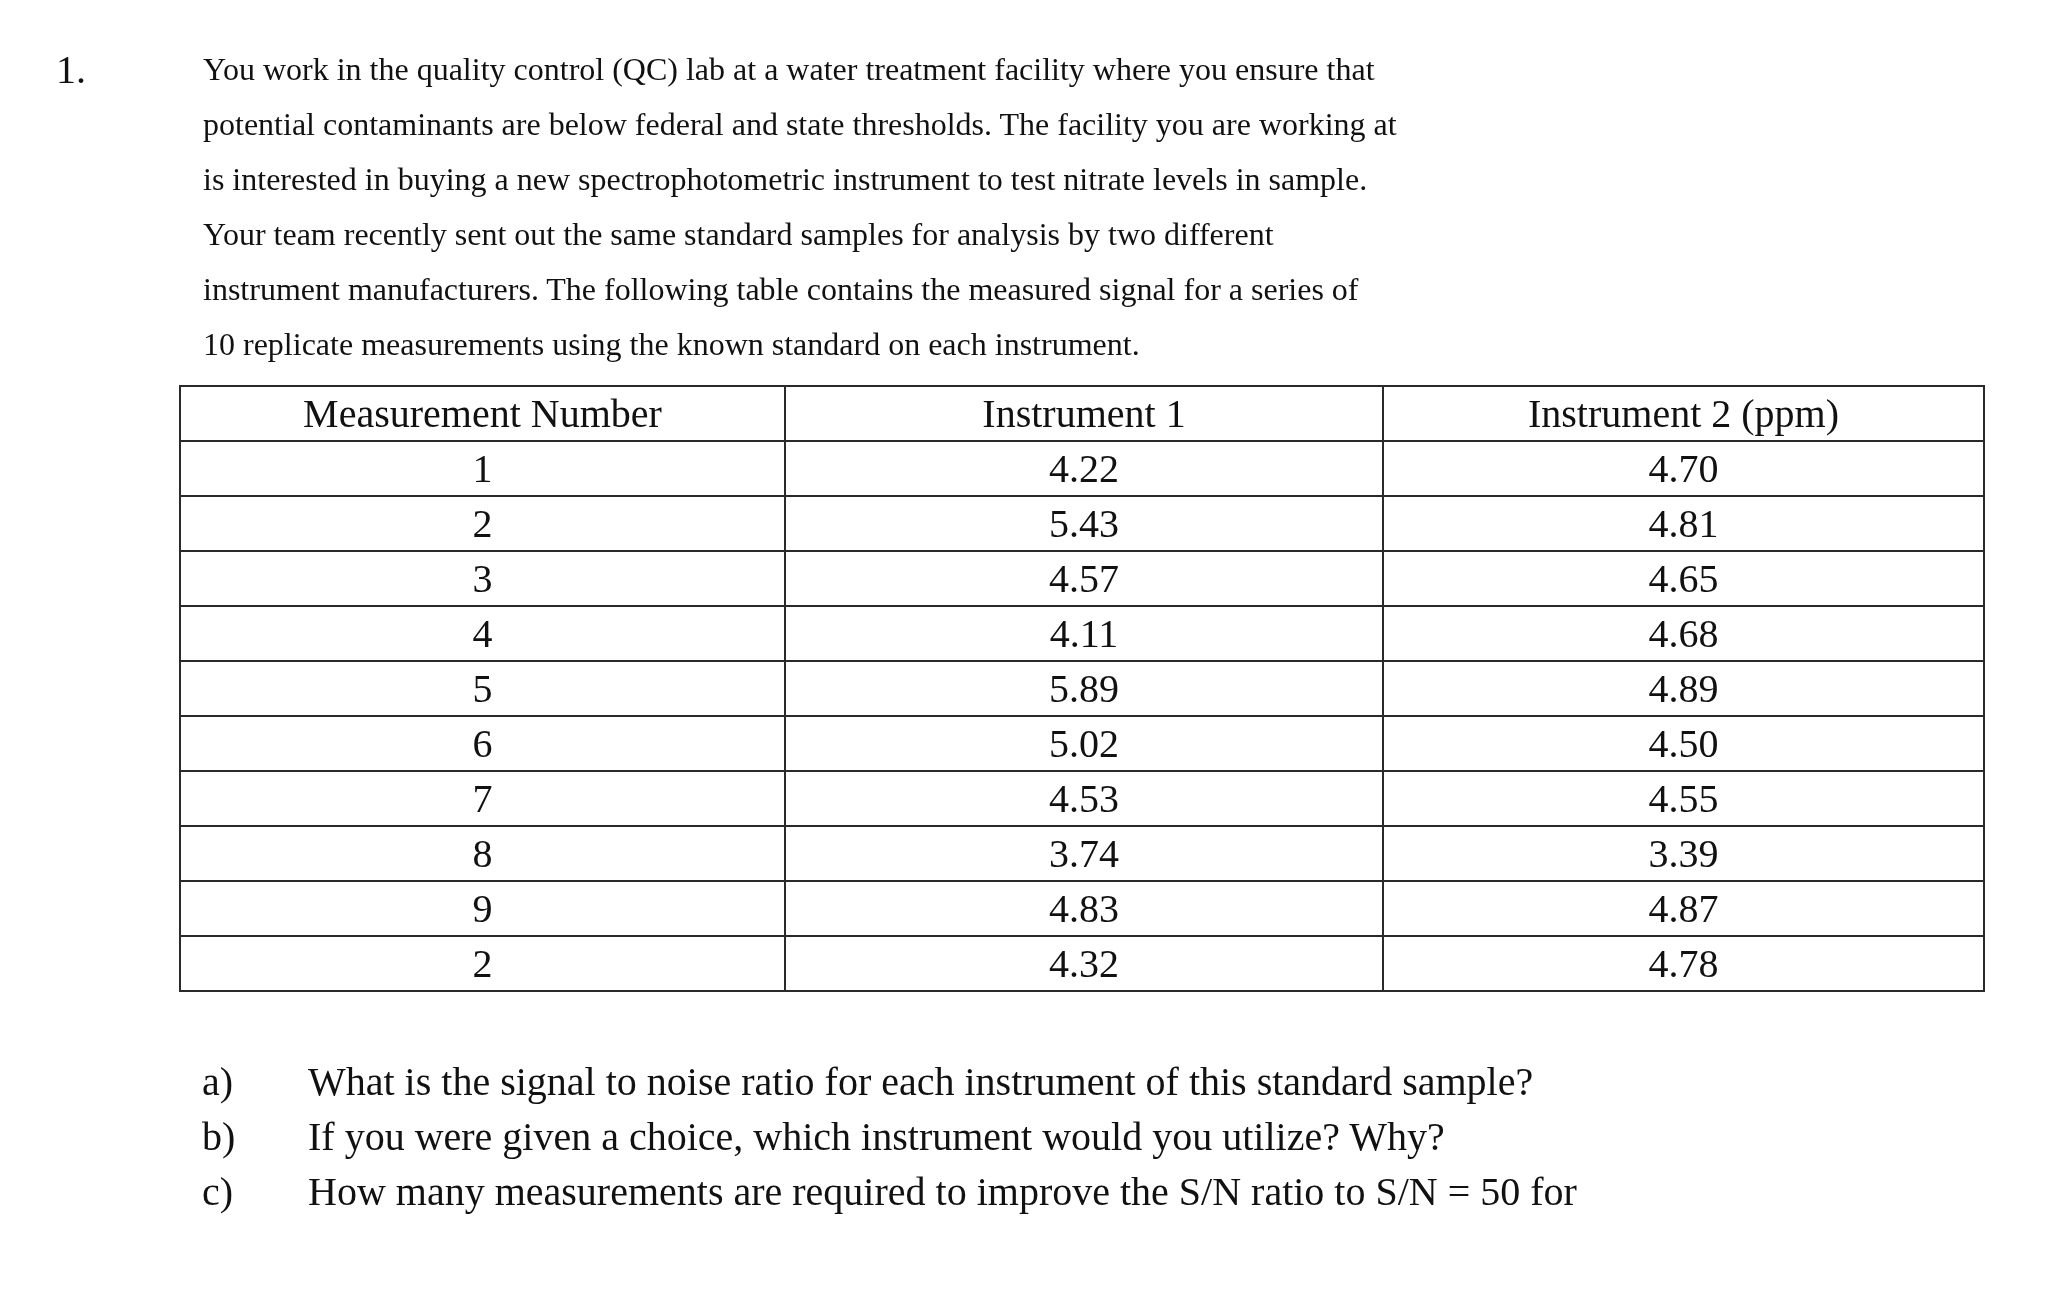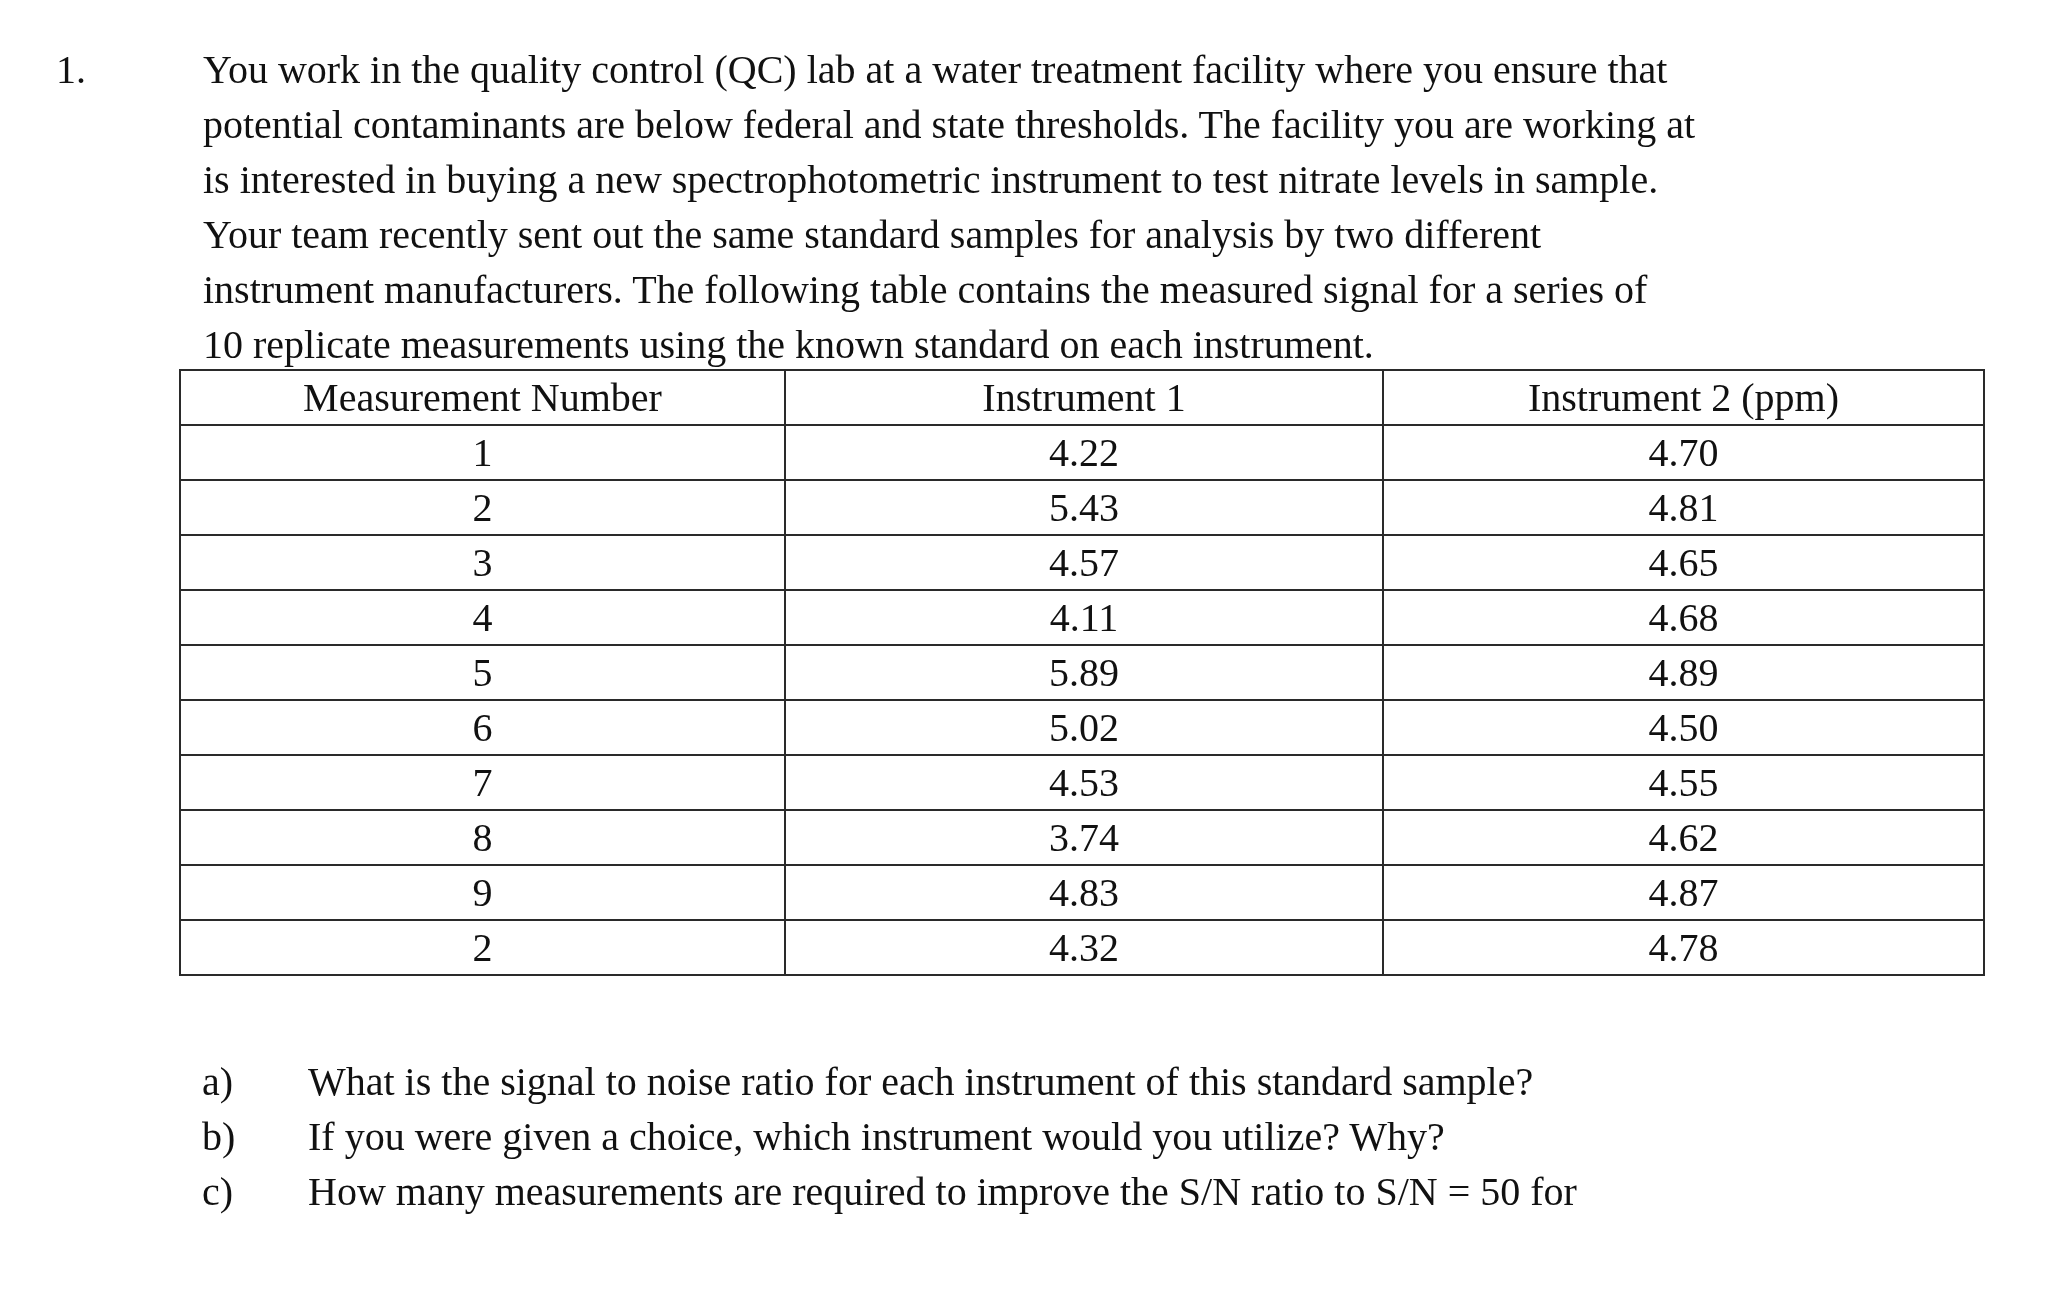--- a/index.html
+++ b/index.html
@@ -20,32 +20,32 @@
     left: 56px;
     top: 42px;
     font-size: 40px;
     line-height: 55px;
   }
   .intro {
     position: absolute;
     left: 203px;
     top: 42px;
     width: 1800px;
-    font-size: 40px;
+    font-size: 32px;
     line-height: 55px;
   }
   .intro .line {
     display: block;
     white-space: nowrap;
     height: 55px;
   }
   table.data-table {
     position: absolute;
     left: 179px;
-    top: 369px;
+    top: 385px;
     width: 1804px;
     border-collapse: collapse;
     table-layout: fixed;
   }
   table.data-table th,
   table.data-table td {
     border: 2px solid #2a2a2a;
     height: 53px;
     padding: 0;
     text-align: center;
@@ -142,21 +142,21 @@
       <td>4.50</td>
     </tr>
     <tr>
       <td>7</td>
       <td>4.53</td>
       <td>4.55</td>
     </tr>
     <tr>
       <td>8</td>
       <td>3.74</td>
-      <td>4.62</td>
+      <td>3.39</td>
     </tr>
     <tr>
       <td>9</td>
       <td>4.83</td>
       <td>4.87</td>
     </tr>
     <tr>
       <td>2</td>
       <td>4.32</td>
       <td>4.78</td>

